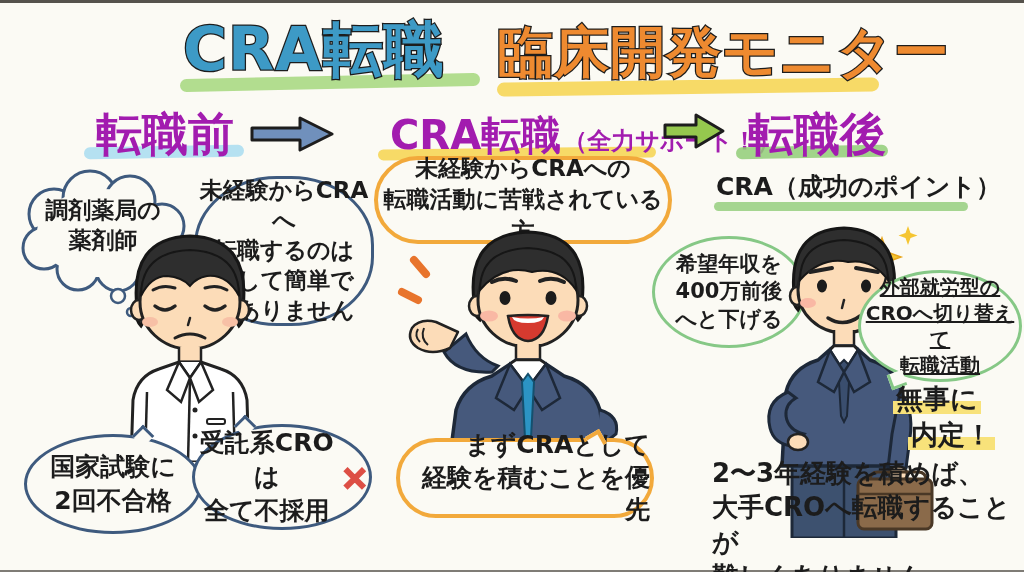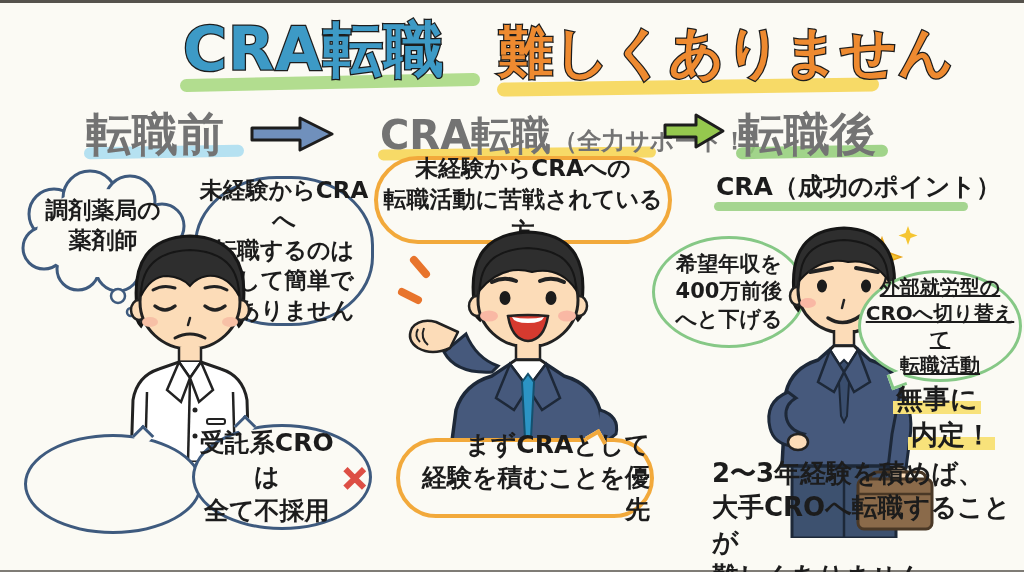--- a/index.html
+++ b/index.html
@@ -11,21 +11,21 @@
 
   
   .title-part{position:absolute;font-weight:700;letter-spacing:1px;-webkit-text-stroke:2.5px #1d1d1d;paint-order:stroke fill;white-space:nowrap;}
   .title-1{left:183px;top:10px;font-size:60px;color:#3d9ac6;}
   .title-2{left:498px;top:16px;font-size:55px;color:#ee8a30;}
   .hl{position:absolute;border-radius:8px;opacity:.85;}
   .hl-t1{left:180px;top:76px;width:300px;height:13px;background:#a5d77d;transform:rotate(-1.2deg);}
   .hl-t2{left:497px;top:80px;width:382px;height:14px;background:#f6d44e;transform:rotate(-0.8deg);}
 
   
-  .flow-label{position:absolute;font-weight:700;color:#737373;white-space:nowrap;}
+  .flow-label{position:absolute;font-weight:700;color:#a21caf;white-space:nowrap;margin-left:10px;}
   .lbl-before{left:86px;top:104px;font-size:46px;}
   .hl-before{left:84px;top:146px;width:160px;height:12px;background:#a8dcf0;transform:rotate(-1deg);}
   .lbl-service{left:380px;top:108px;font-size:40px;}
   .lbl-service .note{font-size:24px;font-weight:700;margin-left:2px;}
   .hl-service{left:378px;top:148px;width:278px;height:11px;background:#f6d44e;transform:rotate(-0.6deg);}
   .lbl-after{left:738px;top:104px;font-size:46px;}
   .hl-after{left:736px;top:146px;width:152px;height:12px;background:#90cc77;transform:rotate(-1deg);}
   .flow-arrow{position:absolute;}
   .arrow-blue{left:248px;top:114px;width:88px;height:40px;}
   .arrow-green{left:662px;top:112px;width:64px;height:38px;}
@@ -80,21 +80,21 @@
 </head>
 <body>
 
 <div class="canvas">
   <div class="edge top"></div>
   <div class="edge bottom"></div>
 
   <div class="hl hl-t1"></div>
   <div class="hl hl-t2"></div>
   <div class="title-part title-1">CRA転職</div>
-  <div class="title-part title-2">難しくありません</div>
+  <div class="title-part title-2">臨床開発モニター</div>
 
   <div class="hl hl-before"></div>
   <div class="flow-label lbl-before">転職前</div>
 
   <svg class="flow-arrow arrow-blue" viewBox="0 0 88 40">
     <path d="M4,14 L52,14 L52,4 L84,20 L52,36 L52,26 L4,26 Z" fill="#7090bc" stroke="#1d1d1d" stroke-width="3" stroke-linejoin="round"></path>
   </svg>
 
   <div class="hl hl-service"></div>
   <div class="flow-label lbl-service">
@@ -158,20 +158,22 @@
     <path d="M95,158 L93,240" stroke="#222" stroke-width="2.5" fill="none"></path>
     <path d="M52,170 L50,240" stroke="#222" stroke-width="2.5" fill="none"></path>
     <path d="M138,170 L140,240" stroke="#222" stroke-width="2.5" fill="none"></path>
     <circle cx="100" cy="188" r="2.5" fill="#222"></circle>
     <circle cx="100" cy="214" r="2.5" fill="#222"></circle>
     <rect x="112" y="197" width="18" height="5" rx="2" fill="none" stroke="#222" stroke-width="2"></rect>
   </svg>
 
   <div class="bubble navy b-exam">
     <i class="tail up" style="left:108px;top:-9px;"></i>
+    <span>国家試験に
+2回不合格</span>
   </div>
 
   <div class="bubble navy b-cro">
     <i class="tail up" style="left:42px;top:-9px;"></i>
     <span>受託系CROは
 全て不採用</span><span class="cross">×</span>
   </div>
 
   <div class="bubble orange b-mid-top">
     <span>未経験からCRAへの

